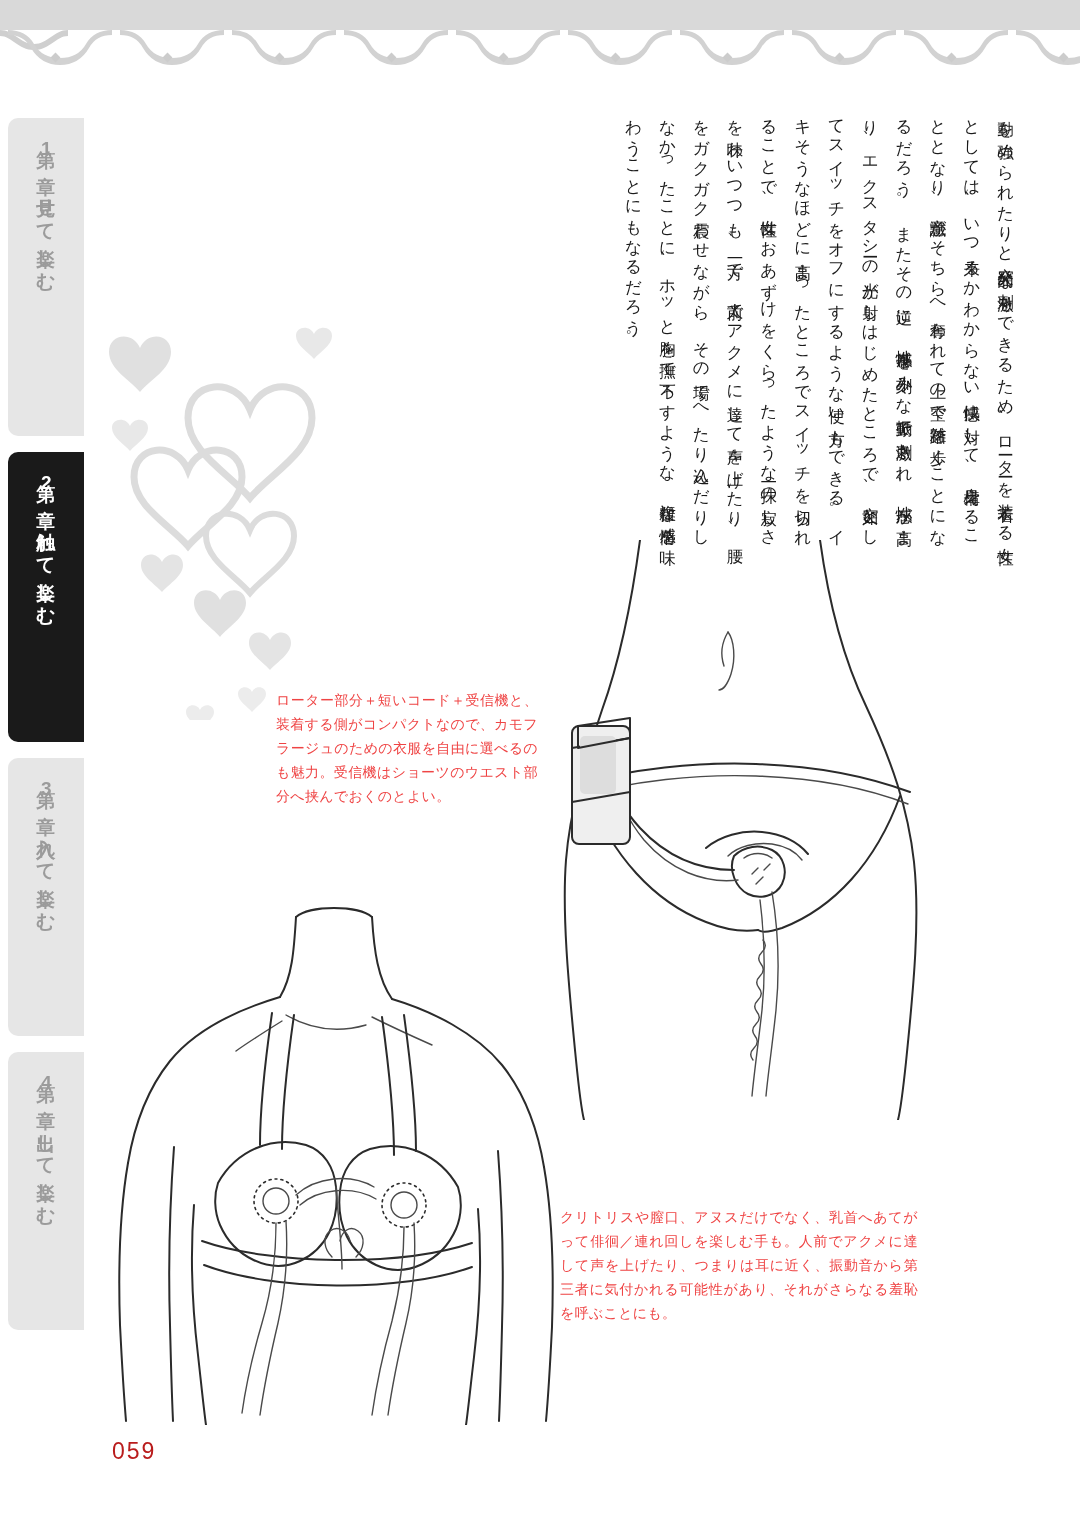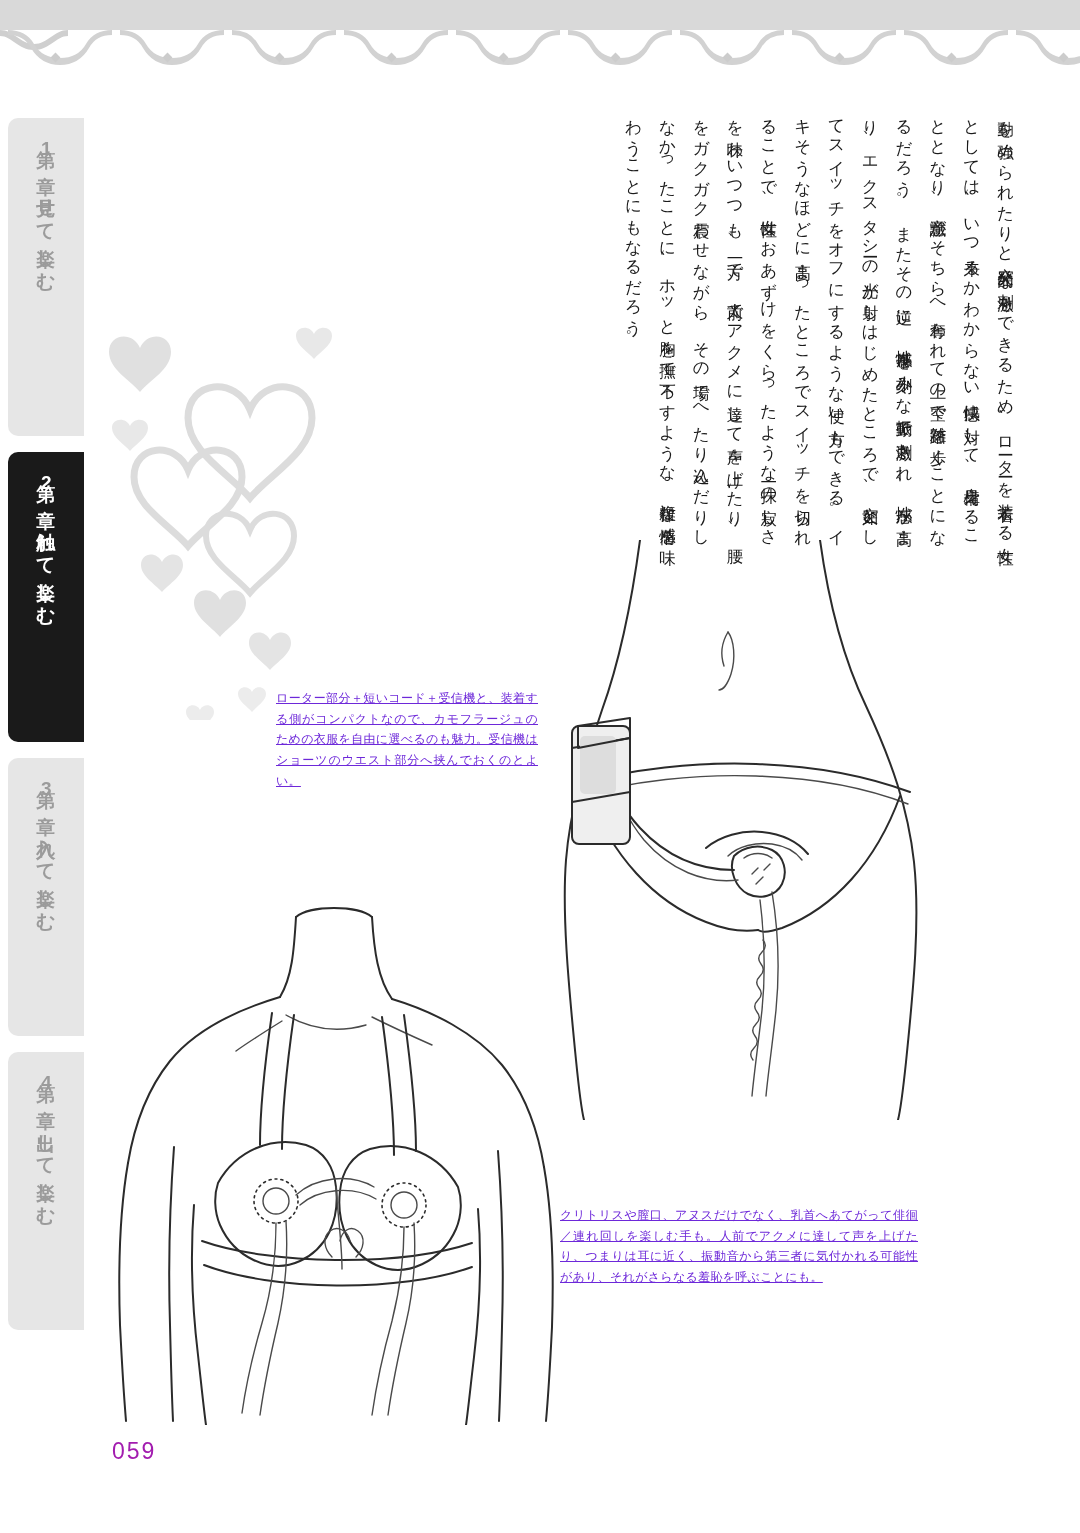--- a/index.html
+++ b/index.html
@@ -80,38 +80,37 @@
     position: absolute;
   }
   .illus svg { display: block; }
 
   
   .hearts { position: absolute; left: 100px; top: 300px; width: 300px; height: 420px; }
 
   
   .caption {
     position: absolute;
-    font-size: 12px;
+    font-size: 14px;
     line-height: 1.72;
-    color: #6d28d9;
+    color: #ef4444;
     letter-spacing: 0.3px;
     text-align: justify;
-    text-decoration: underline;
   }
   .caption-top { left: 276px; top: 688px; width: 262px; }
   .caption-bottom { left: 560px; top: 1205px; width: 358px; }
 
   
   .page-number {
     position: absolute;
     left: 112px;
     top: 1438px;
     font-size: 23px;
     letter-spacing: 2px;
-    color: #a21caf;
+    color: #b91c1c;
     font-family: "Liberation Sans", sans-serif;
   }
 
   .line { fill: none; stroke: #2b2b2b; stroke-width: 2; stroke-linecap: round; stroke-linejoin: round; }
   .line-thin { fill: none; stroke: #4a4a4a; stroke-width: 1.4; stroke-linecap: round; stroke-linejoin: round; }
   .line-dot { fill: none; stroke: #2b2b2b; stroke-width: 1.6; stroke-dasharray: 2 4; stroke-linecap: round; }
   .fill-light { fill: #efefef; stroke: #2b2b2b; stroke-width: 2; }
   .heart { fill: #e2e2e2; }
 </style>
 </head>

